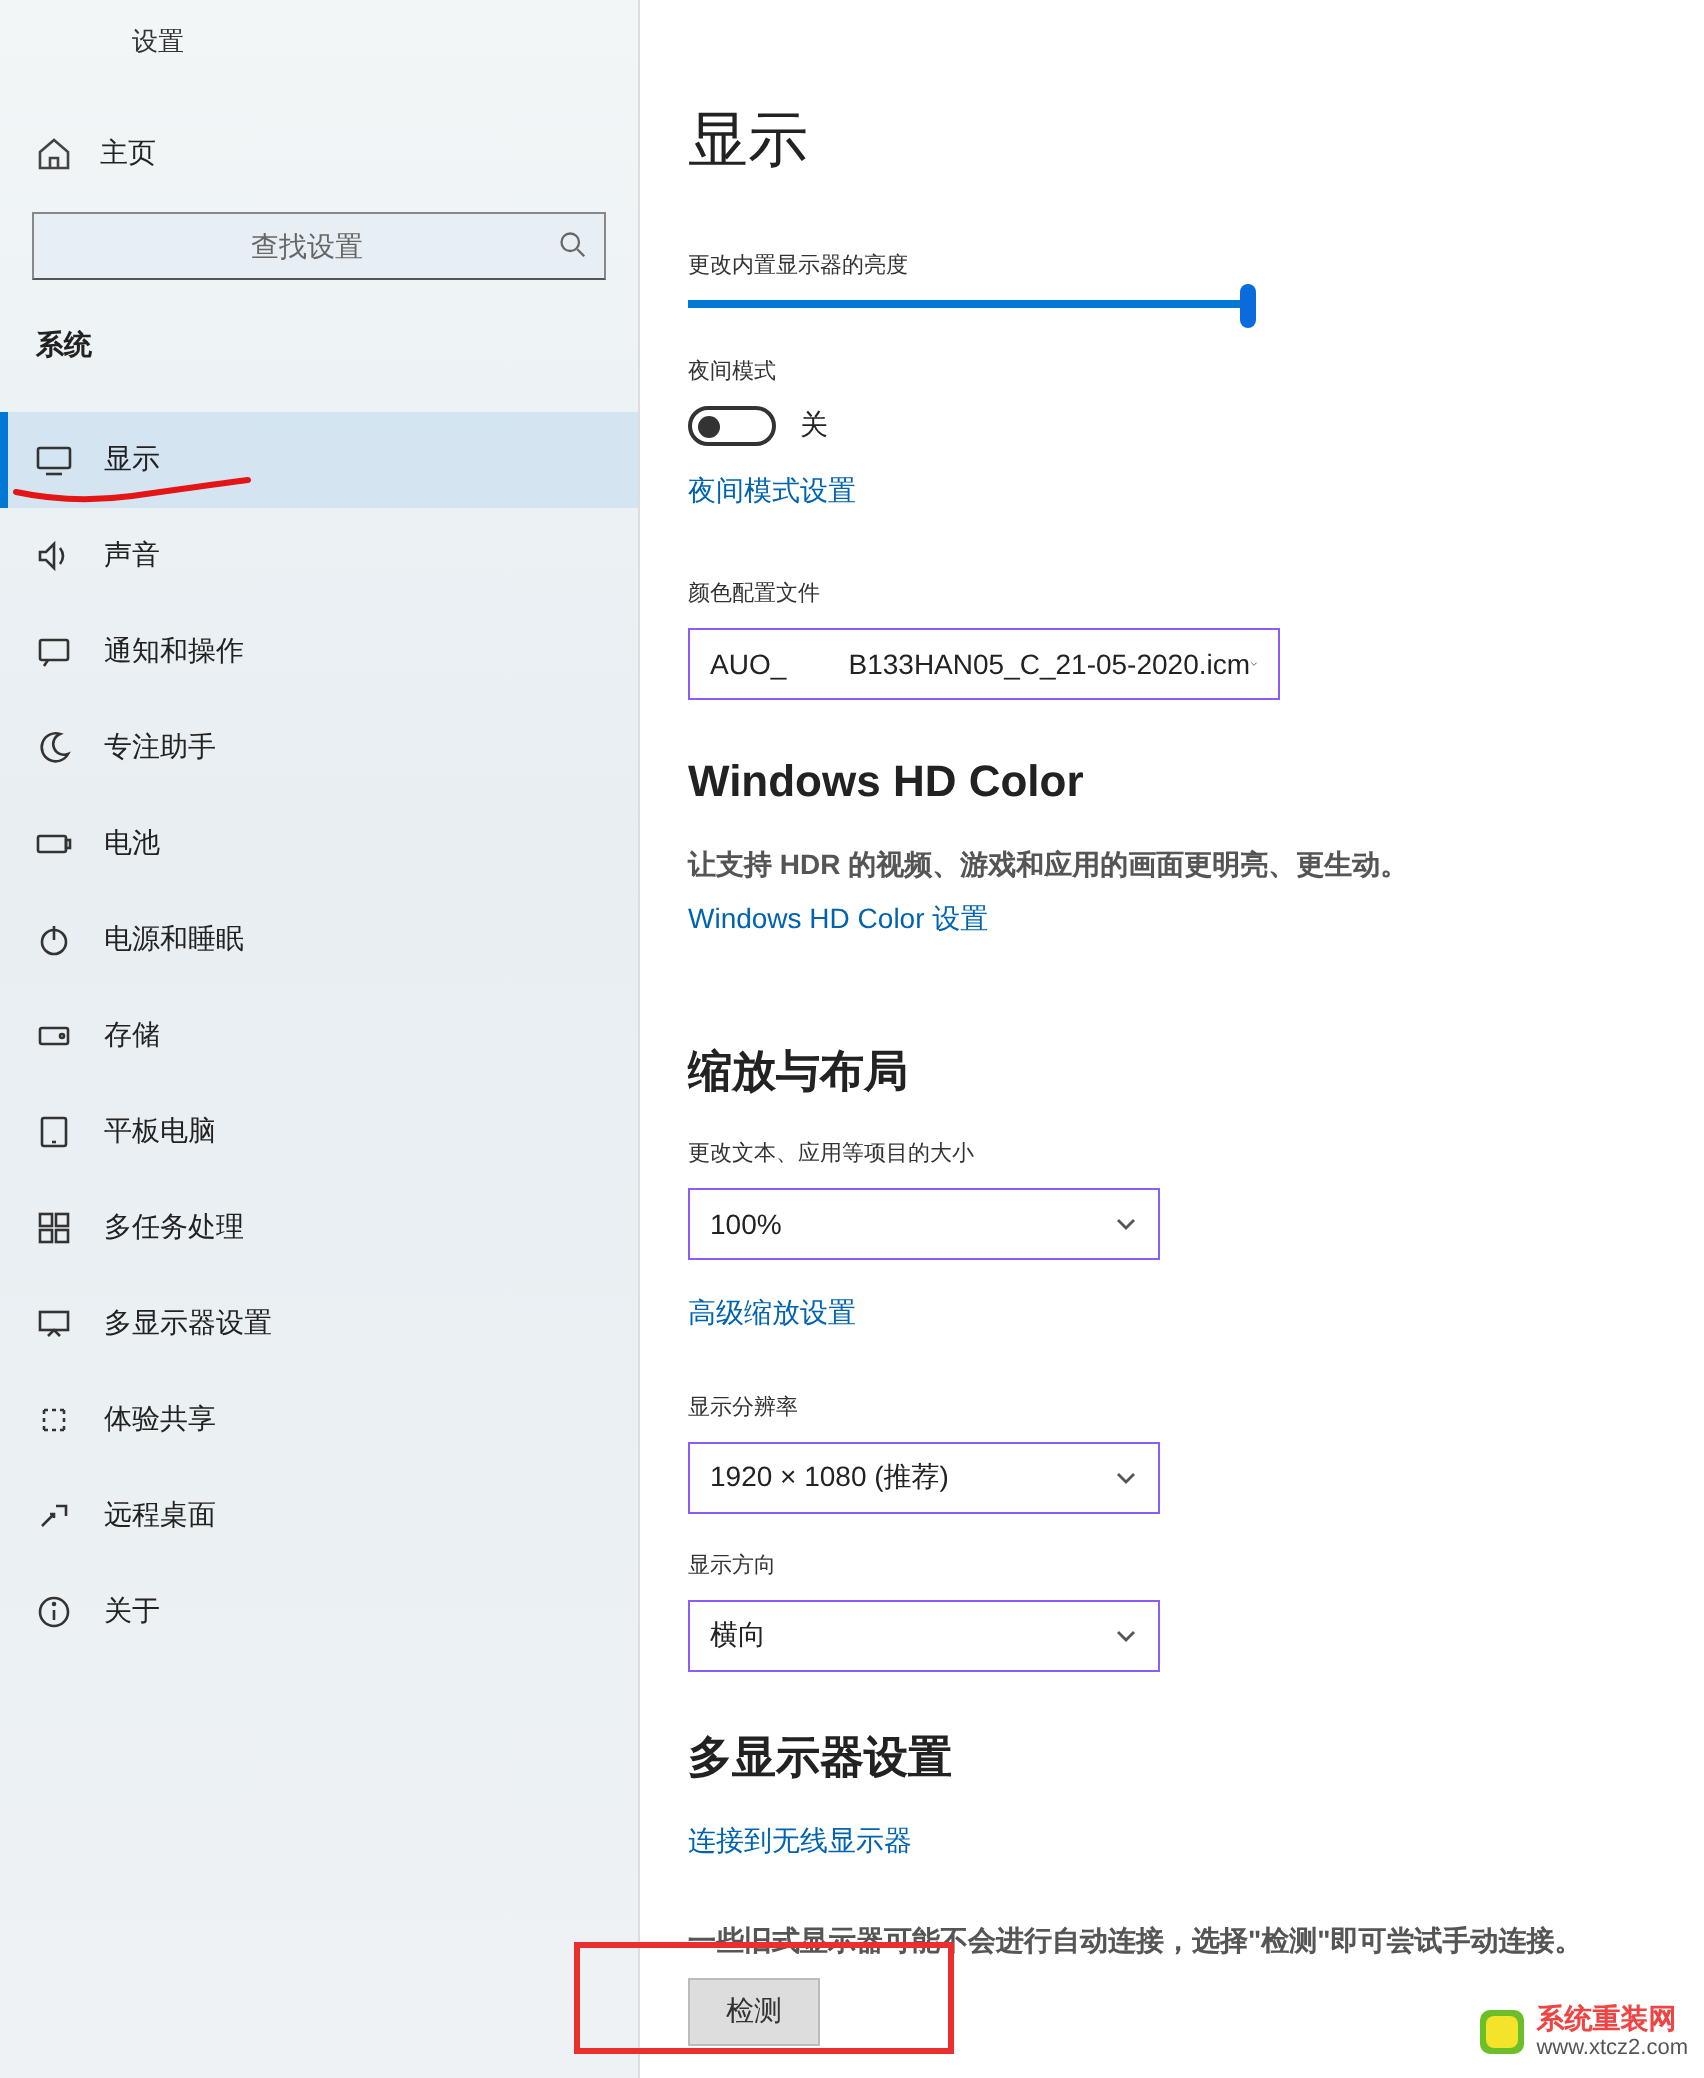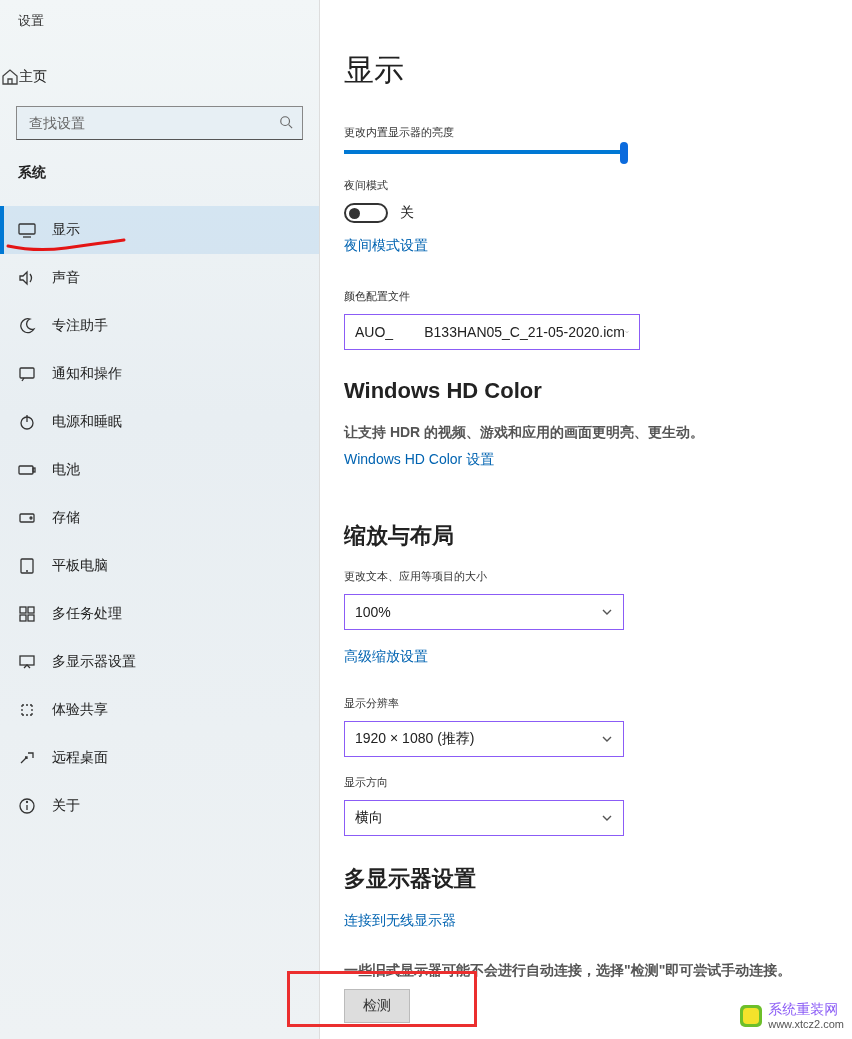--- a/index.html
+++ b/index.html
@@ -20,25 +20,27 @@
     background: linear-gradient(to bottom, #f2f6f7 0%, #e8eef2 40%, #eef2f4 100%);
     border-right: 1px solid #ddd;
     padding-top: 12px;
     position: relative;
   }
   .header-label {
     font-size: 13px;
     padding-left: 18px;
     color: #333;
     margin-bottom: 30px;
+    margin-left: 48px;
   }
   .home-row {
     display: flex;
     align-items: center;
-    padding: 8px 1px;
+    gap: 14px;
+    padding: 8px 18px;
     font-size: 14px;
     margin-bottom: 12px;
     cursor: pointer;
   }
   .search-box {
     margin: 0 16px 18px 16px;
     height: 34px;
     background: #e7eff4;
     border: 1px solid #888;
     border-bottom: 1px solid #555;
@@ -47,20 +49,21 @@
     padding: 0 8px 0 12px;
     color: #666;
   }
   .search-box input {
     flex: 1;
     border: none;
     background: transparent;
     outline: none;
     font-size: 14px;
     color: #333;
+    text-align: center;
   }
   .search-box input::placeholder { color: #666; }
   .search-icon { width:16px; text-align:center; }
   .section-label {
     font-size: 14px;
     font-weight: 600;
     padding: 6px 18px;
     margin-bottom: 18px;
   }
   .nav-item {
@@ -162,21 +165,21 @@
     border: 1px solid #8b5cf6;
     display: flex;
     align-items: center;
     justify-content: space-between;
     padding: 0 10px;
     font-size: 14px;
     background: #fff;
     margin-bottom: 18px;
     cursor: pointer;
   }
-  .dropdown.small { width: 280px; }
+  .dropdown.small { width: 236px; }
   .chevron {
     width: 12px;
     height: 12px;
   }
   .main h2 {
     font-size: 22px;
     font-weight: 700;
     margin: 28px 0 18px 0;
   }
   .desc {
@@ -266,51 +269,51 @@
         <svg viewBox="0 0 18 18" stroke="#333" fill="none" stroke-width="1.3">
           <path d="M2 7 H5 L9 3 V15 L5 11 H2 Z"></path>
           <path d="M12 5 Q15 9 12 13"></path>
         </svg>
       </span>
     <span>声音</span>
   </div>
   <div class="nav-item">
     <span class="nav-icon">
         <svg viewBox="0 0 18 18" stroke="#333" fill="none" stroke-width="1.3">
-          <path d="M12 2 A7 7 0 1 0 16 12 A5 5 0 0 1 12 2 Z"></path>
-        </svg>
-      </span>
-    <span>专注助手</span>
-  </div>
-  <div class="nav-item">
-    <span class="nav-icon">
-        <svg viewBox="0 0 18 18" stroke="#333" fill="none" stroke-width="1.3">
           <rect x="2" y="3" width="14" height="10" rx="1"></rect>
           <path d="M6 13 L4 16"></path>
         </svg>
       </span>
     <span>通知和操作</span>
   </div>
   <div class="nav-item">
     <span class="nav-icon">
         <svg viewBox="0 0 18 18" stroke="#333" fill="none" stroke-width="1.3">
+          <path d="M12 2 A7 7 0 1 0 16 12 A5 5 0 0 1 12 2 Z"></path>
+        </svg>
+      </span>
+    <span>专注助手</span>
+  </div>
+  <div class="nav-item">
+    <span class="nav-icon">
+        <svg viewBox="0 0 18 18" stroke="#333" fill="none" stroke-width="1.3">
+          <rect x="1" y="5" width="14" height="8" rx="1"></rect>
+          <rect x="15" y="7" width="2" height="4"></rect>
+        </svg>
+      </span>
+    <span>电池</span>
+  </div>
+  <div class="nav-item">
+    <span class="nav-icon">
+        <svg viewBox="0 0 18 18" stroke="#333" fill="none" stroke-width="1.3">
           <circle cx="9" cy="10" r="6"></circle>
           <line x1="9" y1="2" x2="9" y2="9"></line>
         </svg>
       </span>
     <span>电源和睡眠</span>
-  </div>
-  <div class="nav-item">
-    <span class="nav-icon">
-        <svg viewBox="0 0 18 18" stroke="#333" fill="none" stroke-width="1.3">
-          <rect x="1" y="5" width="14" height="8" rx="1"></rect>
-          <rect x="15" y="7" width="2" height="4"></rect>
-        </svg>
-      </span>
-    <span>电池</span>
   </div>
   <div class="nav-item">
     <span class="nav-icon">
         <svg viewBox="0 0 18 18" stroke="#333" fill="none" stroke-width="1.3">
           <rect x="2" y="5" width="14" height="8" rx="1"></rect>
           <circle cx="13" cy="9" r="1"></circle>
         </svg>
       </span>
     <span>存储</span>
   </div>
@@ -439,16 +442,16 @@
   <div class="button-grey">检测</div>
   <br>
   
 </div>
 
 <div class="red-box"></div>
 
 <div class="watermark">
   <div class="logo"></div>
   <div>
-    <div style="font-size:14px;font-weight:400;color:#8b5cf6">系统重装网</div>
+    <div style="font-size:14px;font-weight:700;color:#ef4444">系统重装网</div>
     <div>www.xtcz2.com</div>
   </div>
 </div>
 
 </body></html>

